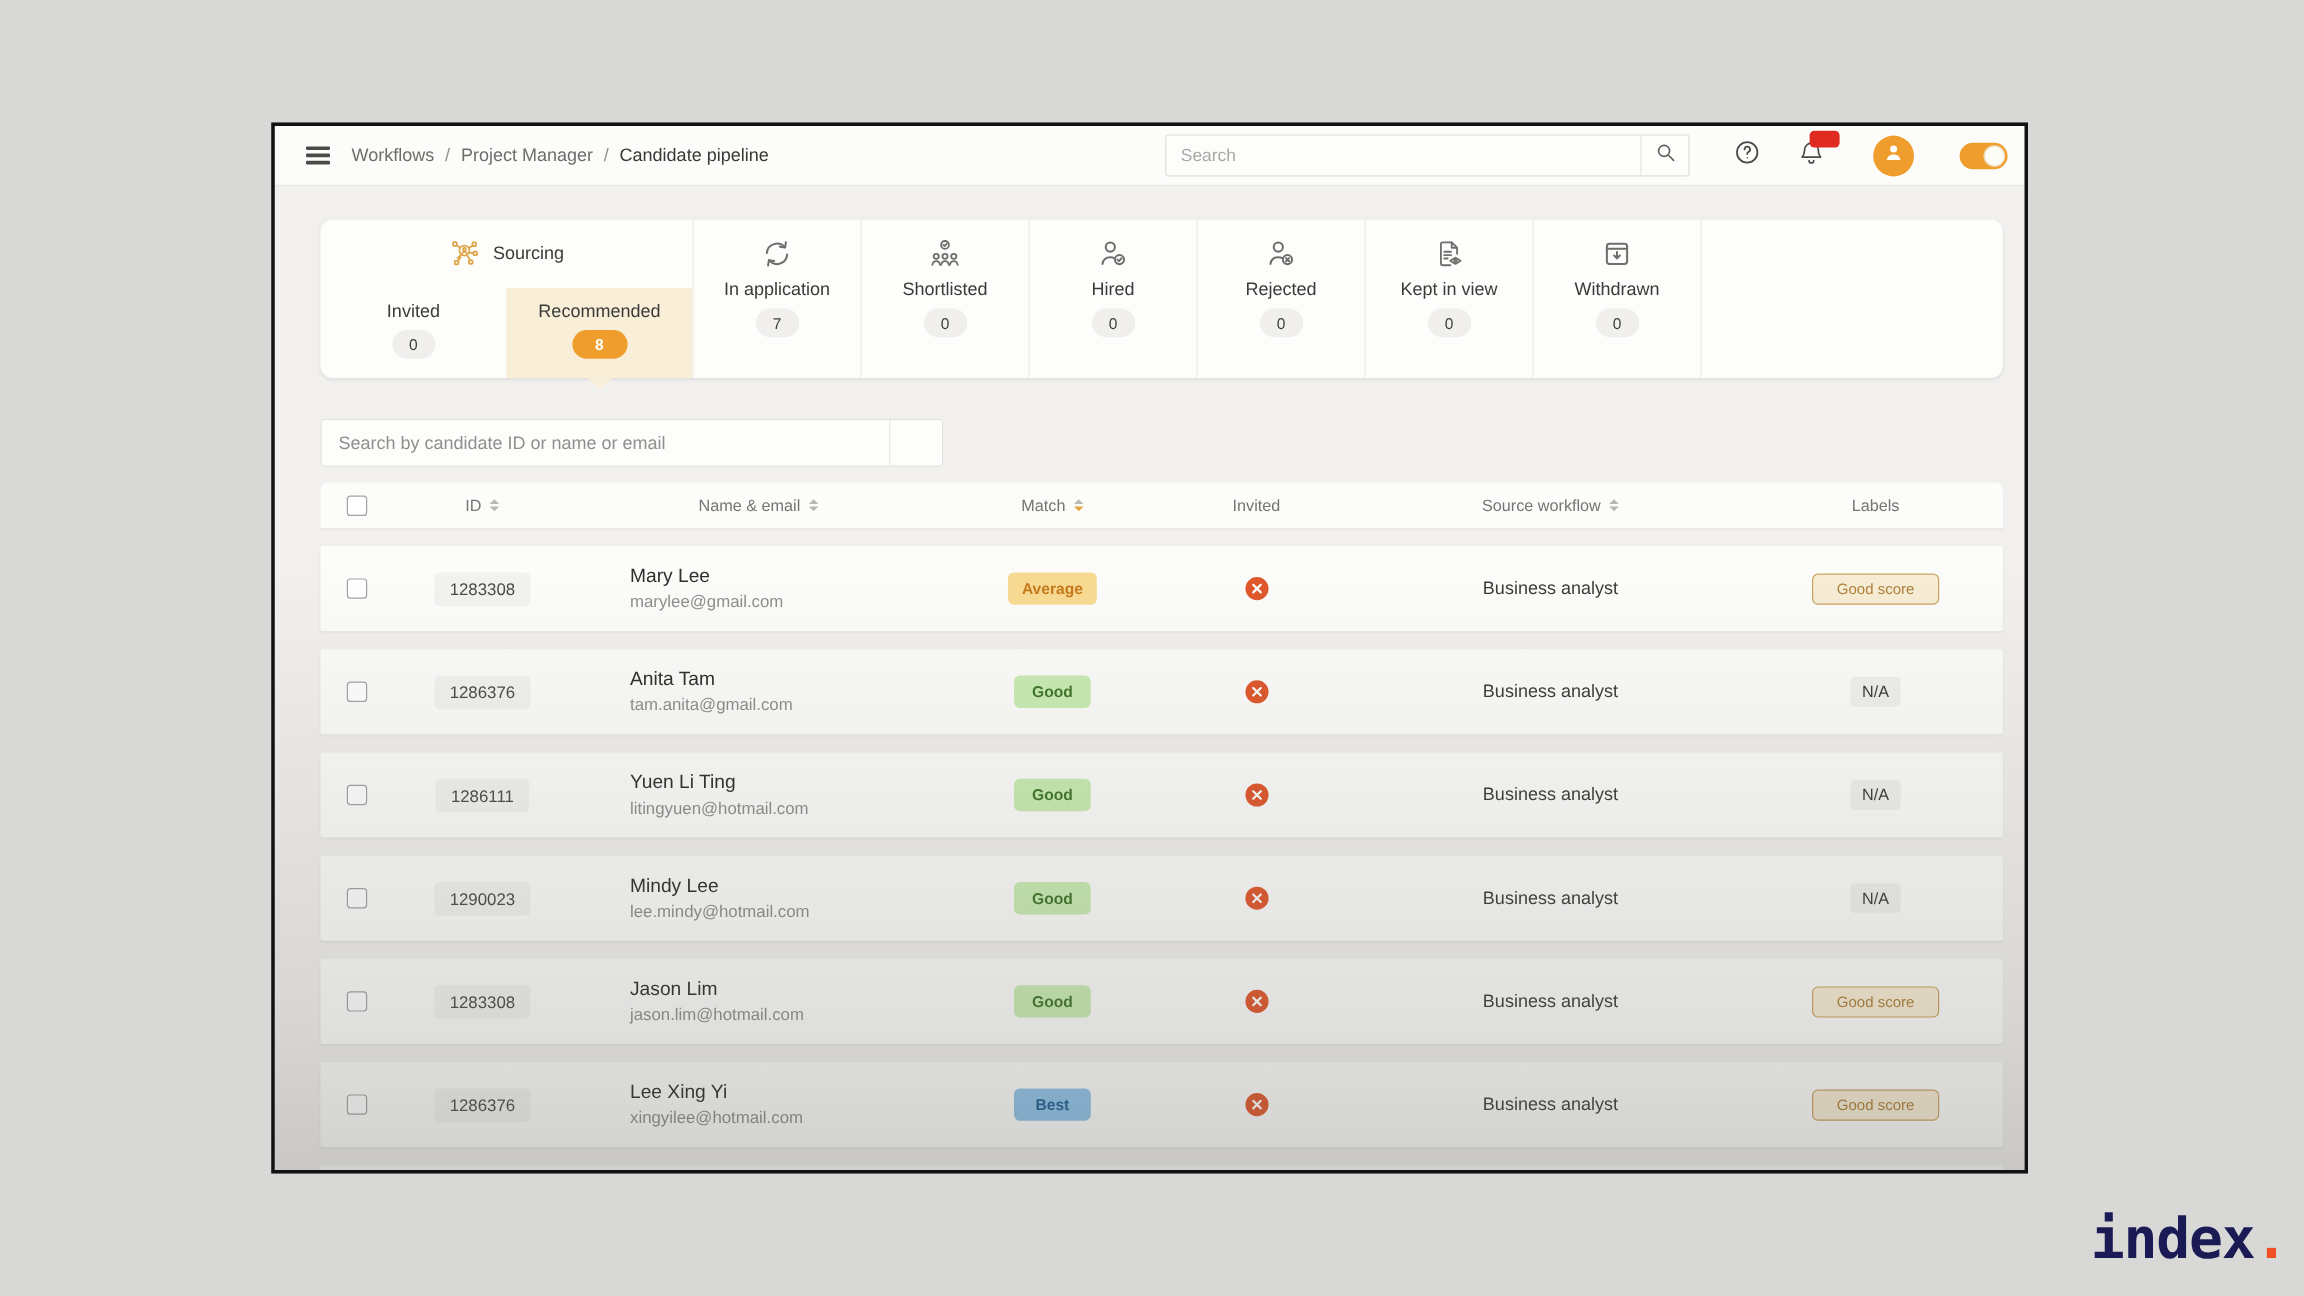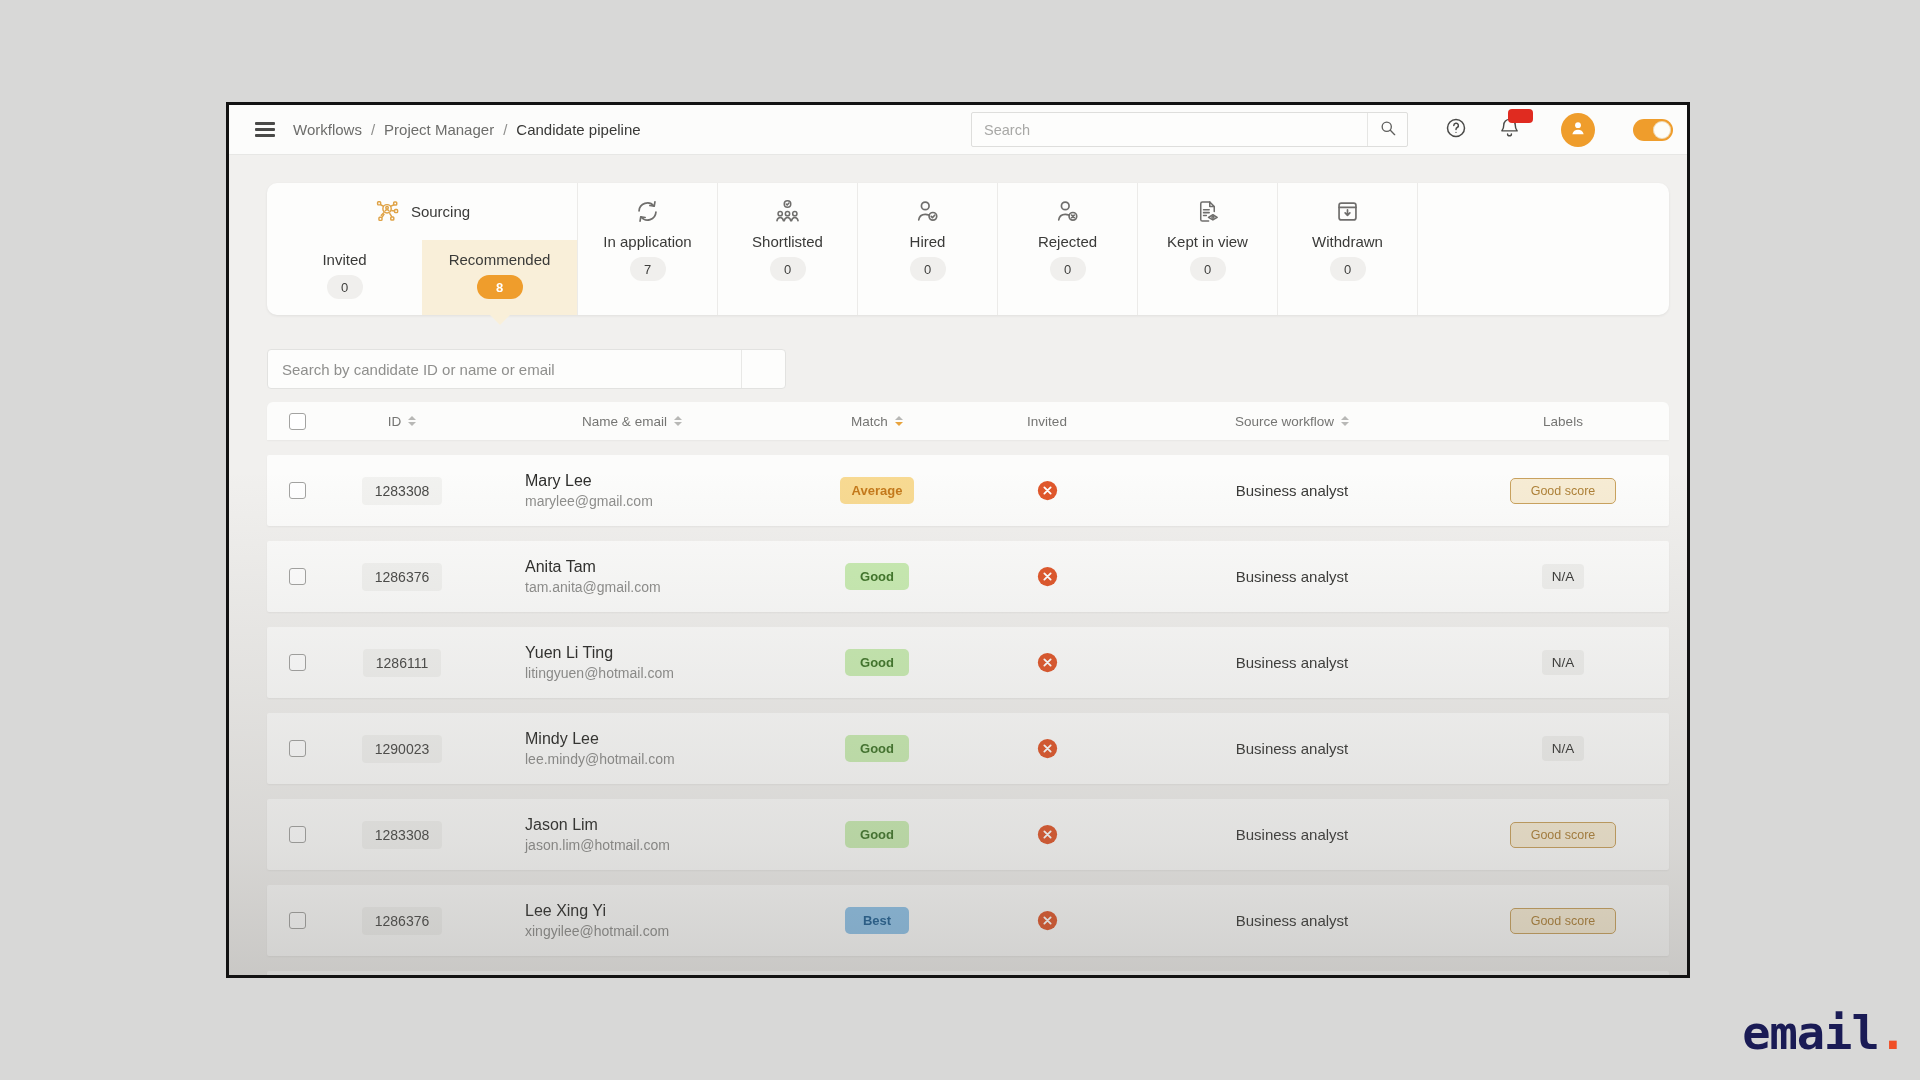--- a/index.html
+++ b/index.html
@@ -534,13 +534,13 @@
     <div class="cell col-source"></div>
     <div class="cell col-labels"></div>
   </div>
         </div>
     </div>
   </div>
 
   <div class="vignette"></div>
 </div>
 
-<div class="brand"><span>email</span><span class="dot">.</span></div>
+<div class="brand"><span>index</span><span class="dot">.</span></div>
 
 </body></html>

